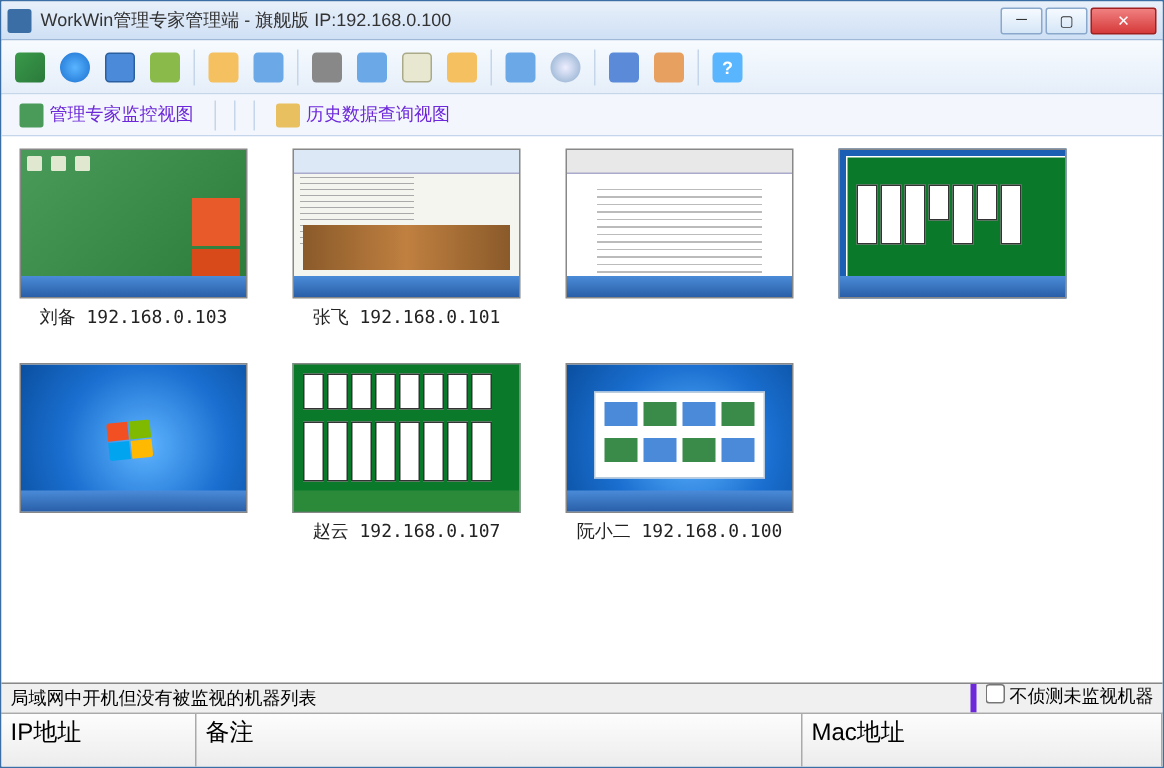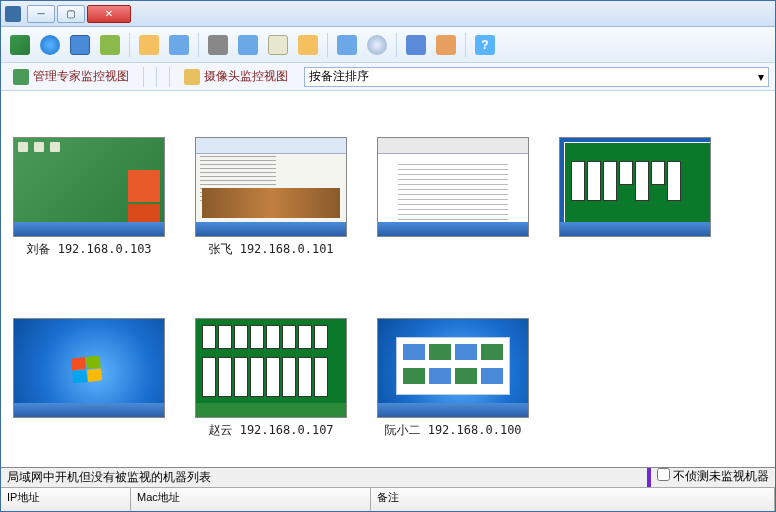--- a/index.html
+++ b/index.html
@@ -10,27 +10,27 @@
   .title-text { flex: 1; color: #333; font-size: 12px; }
   .winbtns { display: flex; gap: 2px; }
   .winbtn { width: 28px; height: 18px; border: 1px solid #8aa8cc; background: linear-gradient(to bottom,#f5faff,#d5e6f7); display:flex; align-items:center; justify-content:center; font-size:10px; color:#333; border-radius:2px; cursor:pointer;}
   .winbtn.close { background: linear-gradient(to bottom,#f08080,#d63a3a); color:#fff; border-color:#a02020; width:44px;}
   .toolbar { height: 36px; background: linear-gradient(to bottom,#f7fbff,#e5eef9); border-bottom:1px solid #c5d5ea; display:flex; align-items:center; padding:2px 6px; gap:4px; }
   .tbtn { width:26px; height:26px; display:flex; align-items:center; justify-content:center; border:1px solid transparent; border-radius:3px; cursor:pointer; }
   .tbtn svg, .tbtn span.blk { width:20px; height:20px; }
   .blk { display:inline-block; border-radius:3px; }
   .sep { width:1px; height:24px; background:#c5d5ea; margin:0 2px; }
   .tabbar { height: 28px; background:#f3f7fd; border-bottom:1px solid #c5d5ea; display:flex; align-items:center; padding:0 6px; gap:4px; }
-  .tab { display:flex; align-items:center; gap:4px; padding:2px 6px; cursor:pointer; color:#7f1d1d; }
+  .tab { display:flex; align-items:center; gap:4px; padding:2px 6px; cursor:pointer; color:#6d28d9; }
   .tab .ticon { width:16px; height:16px; border-radius:2px; }
   .tabsep { width:1px; height:20px; background:#c5d5ea; margin:0 4px; }
   .sort-select { margin-left:6px; height:20px; font-size:12px; border:1px solid #9ab8dd; background:#fff; flex:1; display:flex; align-items:center; padding:0 4px; justify-content:space-between; cursor:pointer; }
   .content { flex:1; overflow:auto; padding:8px 12px; background:#fff; }
   .grid { display:flex; flex-wrap:wrap; gap:22px 30px; }
-  .thumb { width:152px; display:flex; flex-direction:column; align-items:center; cursor:pointer;margin-top:38px; }
+  .thumb { width:152px; display:flex; flex-direction:column; align-items:center; cursor:pointer; }
   .screen { width:152px; height:100px; border:1px solid #888; position:relative; overflow:hidden; }
   .s-taskbar { position:absolute; bottom:0; left:0; right:0; height:14px; background:linear-gradient(to bottom,#4a8bd8,#2a5fa8); }
   .caption { margin-top:4px; font-size:12px; color:#222; white-space:nowrap; font-family: SimSun, monospace; }
   
   .desk-green { background: linear-gradient(135deg,#4a9a5a,#2a7a3a); }
   .desk-blue { background: #1a5fb4; }
   .desk-solitaire { background:#0a7a2a; }
   .desk-doc { background:#fff; }
   .desk-browser { background:#f5f5f0; }
   .desk-win7 { background: radial-gradient(circle at 55% 55%, #5fb5ff 0%, #1a6fd0 55%, #0a4fa0 100%); }
@@ -51,30 +51,31 @@
   .win7logo span:nth-child(4){background:#ffb900;border-radius:0 0 2px 0;}
   .gallery { position:absolute; top:18px; left:18px; right:18px; bottom:22px; background:#fff; display:flex; flex-wrap:wrap; gap:4px; padding:6px; border:1px solid #bcd; }
   .gallery .g { width:22px; height:16px; background:#3a8a4a; }
   .gallery .g.b { background:#4a8ad8; }
   .icons-row { position:absolute; top:4px; left:4px; display:flex; gap:6px; }
   .dicon { width:10px; height:10px; background:#e0e8d0; border-radius:1px; }
   .browser-pic { position:absolute; top:50px; left:6px; right:6px; height:30px; background:linear-gradient(to right,#8a5a2a,#c08040,#8a5a2a); }
   .bottombar { height:20px; background:#f0f0f0; border-top:1px solid #888; display:flex; align-items:center; font-size:12px; }
   .bottombar .lbl { flex:1; padding:0 6px; }
   .bottombar label { display:flex; align-items:flex-start; gap:3px; padding:0 6px; border-left:4px solid #6d28d9; height:100%; }
-  .listhdr { height:24px; background:linear-gradient(to bottom,#fdfdfd,#ececec); border-top:1px solid #aaa; display:flex; font-size:11px; }
+  .listhdr { height:36px; background:linear-gradient(to bottom,#fdfdfd,#ececec); border-top:1px solid #aaa; display:flex; font-size:16px; }
   .listhdr .col { border-right:1px solid #aaa; padding:2px 6px; }
   .col.ip { width:130px; } .col.mac { width:240px; } .col.note { flex:1; }
 </style>
 </head>
 <body>
 
 <div class="window">
   <div class="titlebar">
     <div class="titlebar-icon"></div>
+    <div class="title-text">WorkWin管理专家管理端 - 旗舰版 IP:192.168.0.100</div>
     <div class="winbtns">
       <div class="winbtn">─</div>
       <div class="winbtn">▢</div>
       <div class="winbtn close">✕</div>
     </div>
   </div>
 
   <div class="toolbar">
     <div class="tbtn">
         <span class="blk" style="background:linear-gradient(135deg,#3a9a4a,#2a7a3a);"></span>
@@ -131,25 +132,21 @@
   <div class="tabbar">
     <div class="tab">
       <span class="ticon" style="background:#4a9a5a;"></span>
       <span>管理专家监控视图</span>
     </div>
     <div class="tabsep"></div>
     <div class="tabsep"></div>
     <div class="tabsep"></div>
     <div class="tab">
       <span class="ticon" style="background:#e8c060;"></span>
-      <span>摄像头监控视图</span>
-    </div>
-    <div class="sort-select">
-      <span>按备注排序</span>
-      <span>▾</span>
+      <span>历史数据查询视图</span>
     </div>
   </div>
 
   <div class="content">
     <div class="grid">
 
       <div class="thumb">
         <div class="screen desk-green">
             <div class="icons-row">
               <span class="dicon"></span>
@@ -259,16 +256,16 @@
 
   <div class="bottombar">
     <div class="lbl">局域网中开机但没有被监视的机器列表</div>
     <label>
       <input type="checkbox" style="">
       <span>不侦测未监视机器</span>
     </label>
   </div>
   <div class="listhdr">
     <div class="col ip">IP地址</div>
+    <div class="col note">备注</div>
     <div class="col mac">Mac地址</div>
-    <div class="col note">备注</div>
   </div>
 </div>
 
 </body></html>

